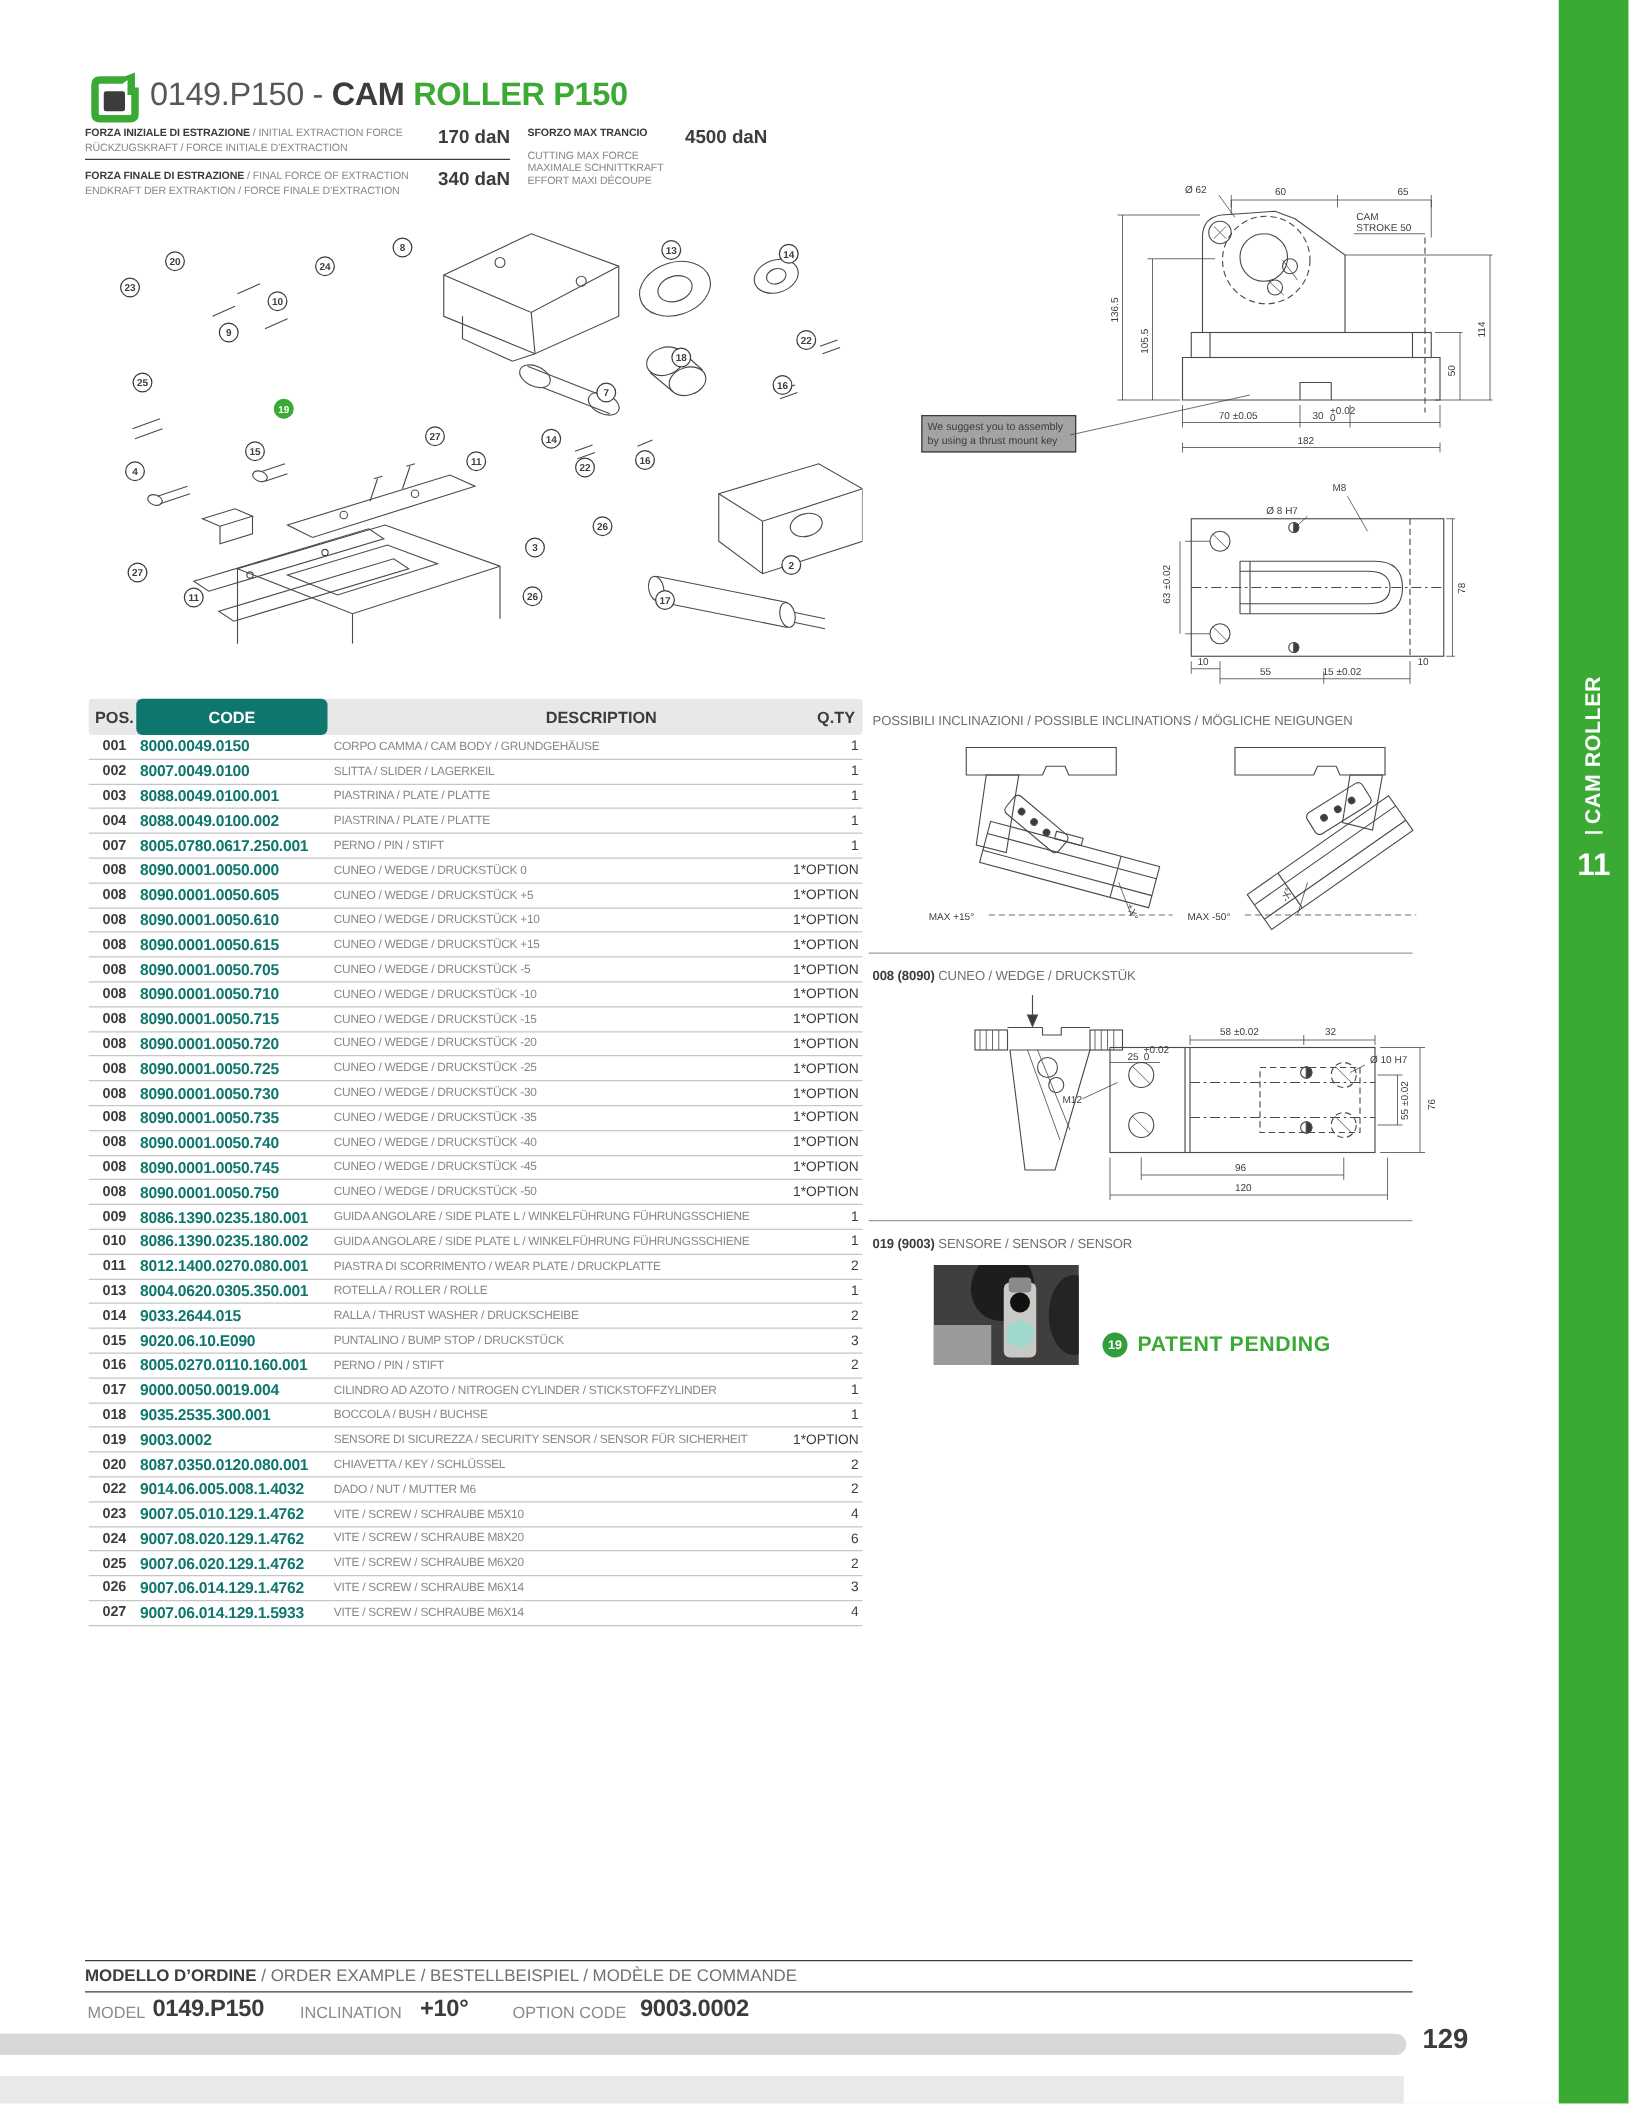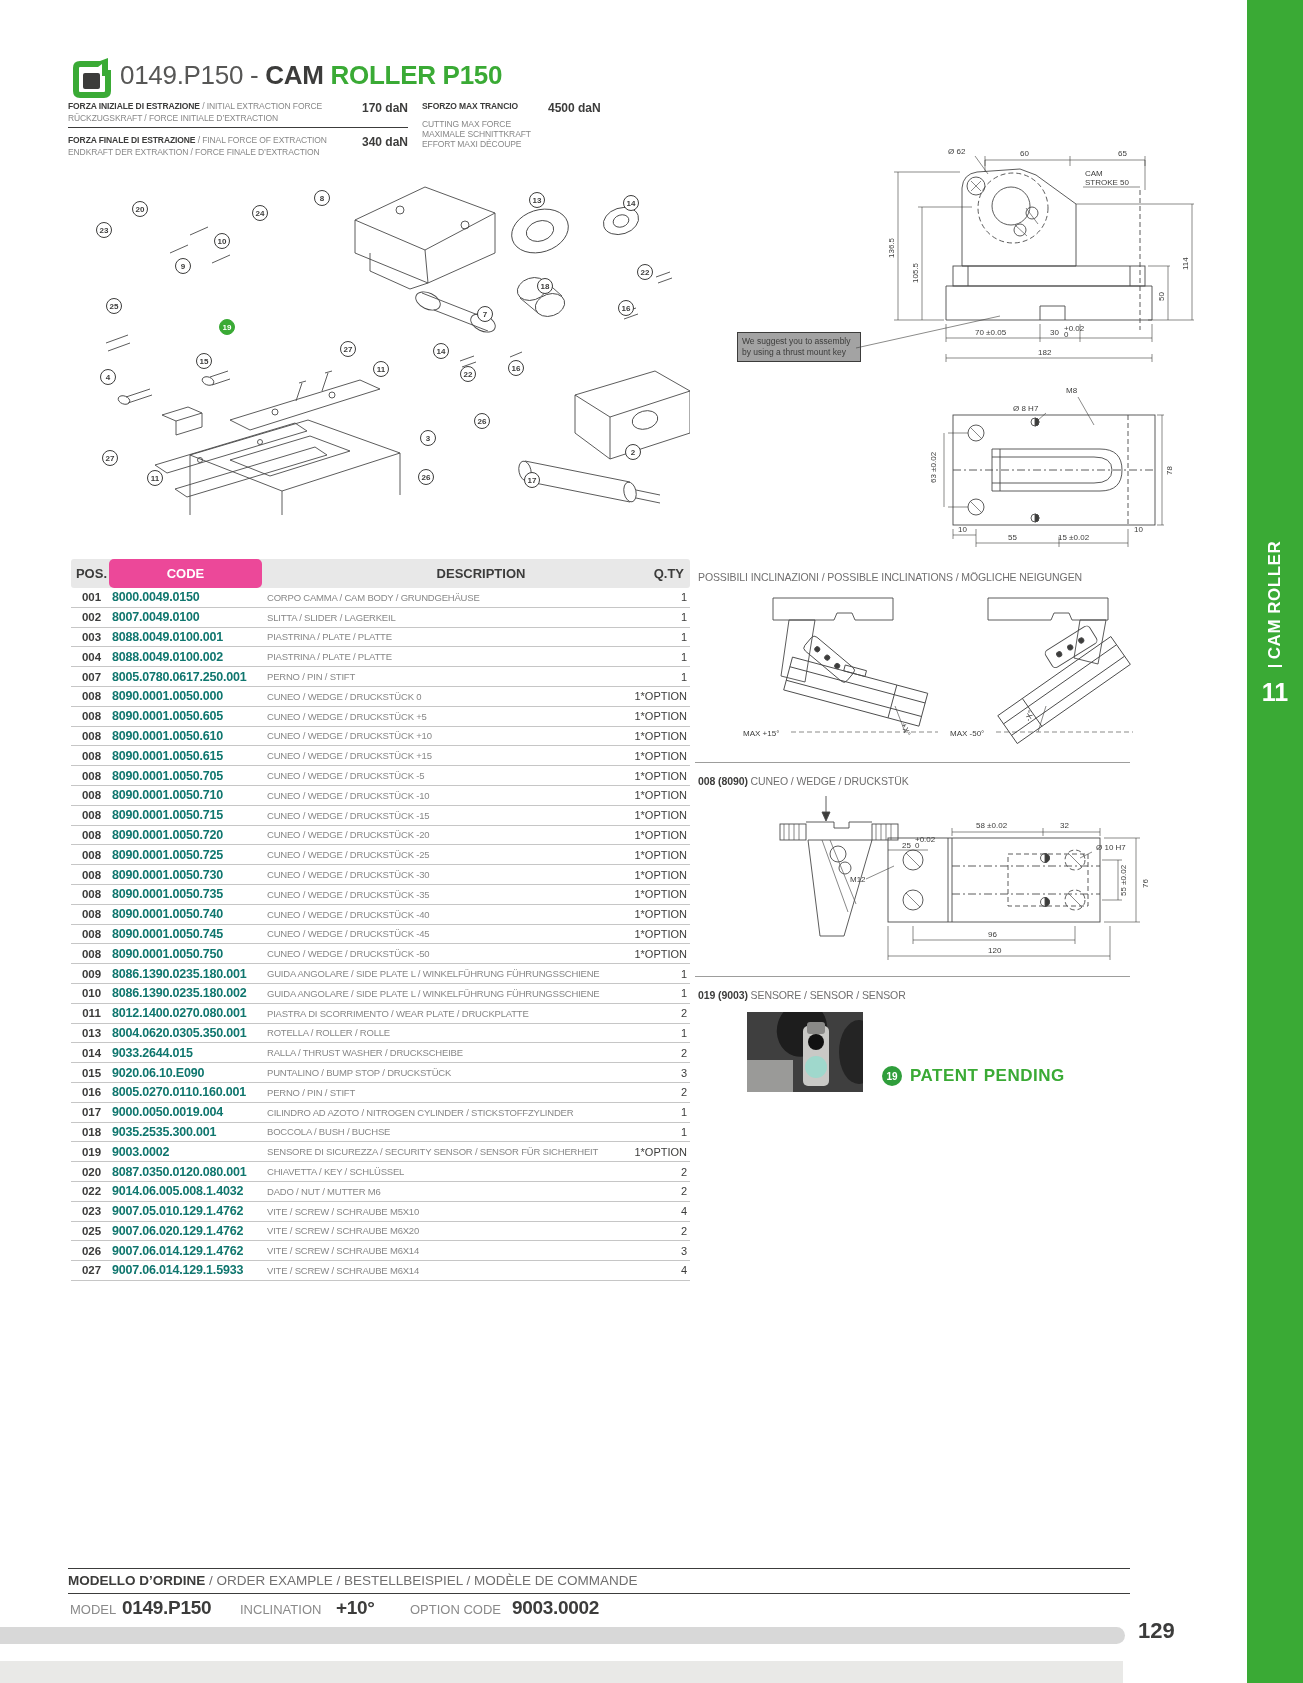--- a/index.html
+++ b/index.html
@@ -13,25 +13,25 @@
   .dimln{stroke:#3c3c3b;stroke-width:0.6;fill:none}
   .dash{stroke-dasharray:5 3}
   .dashdot{stroke-dasharray:8 3 2 3}
   
   .title{font-size:26px;letter-spacing:-0.3px;white-space:nowrap}
   .title .code{color:#575756}
   .title .dark{font-weight:bold;color:#3c3c3b}
   .title .green{font-weight:bold;color:#3aaa35}
   .spec-line{font-size:8.5px;color:#878787;white-space:nowrap;letter-spacing:-0.1px}
   .spec-line b{color:#3c3c3b}
-  .spec-val{font-size:12px;font-weight:bold;color:#3c3c3b;text-align:right;width:68px}
+  .spec-val{font-size:15px;font-weight:bold;color:#3c3c3b;text-align:right;width:68px}
   
   .thead{left:71px;top:559px;width:619px;height:29px;background:#e8e8e8;border-radius:3px}
   .thead .hlabel{position:absolute;top:0;height:29px;line-height:29px;font-weight:bold;font-size:13px}
-  .code-head{position:absolute;left:38px;top:0;width:153px;height:29px;background:#ec4899;
+  .code-head{position:absolute;left:38px;top:0;width:153px;height:29px;background:#0f766e;
              border-radius:5px;color:#fff;text-align:center}
   .trows{left:71px;top:588px;width:619px}
   .trow{display:flex;align-items:center;height:19.8px;border-bottom:1px solid #c6c6c6;box-sizing:border-box}
   .tc-pos{width:41px;text-align:center;font-weight:bold;font-size:11.5px}
   .tc-code{width:155px;font-weight:bold;font-size:12.5px;color:#0f766e;letter-spacing:-0.2px}
   .tc-desc{flex:1;font-size:9.5px;color:#878787;letter-spacing:-0.2px;white-space:nowrap}
   .tc-qty{width:75px;text-align:right;font-size:11px;padding-right:3px}
   
   .balloon{position:absolute;width:14px;height:14px;border:1px solid #3c3c3b;border-radius:50%;
            background:#fff;font-size:8px;font-weight:bold;display:flex;align-items:center;justify-content:center;
@@ -614,20 +614,26 @@
         <div class="tc-desc">DADO / NUT / MUTTER M6</div>
         <div class="tc-qty">2</div>
       </div>
       <div class="trow">
         <div class="tc-pos">023</div>
         <div class="tc-code">9007.05.010.129.1.4762</div>
         <div class="tc-desc">VITE / SCREW / SCHRAUBE M5X10</div>
         <div class="tc-qty">4</div>
       </div>
       <div class="trow">
+        <div class="tc-pos">024</div>
+        <div class="tc-code">9007.08.020.129.1.4762</div>
+        <div class="tc-desc">VITE / SCREW / SCHRAUBE M8X20</div>
+        <div class="tc-qty">6</div>
+      </div>
+      <div class="trow">
         <div class="tc-pos">025</div>
         <div class="tc-code">9007.06.020.129.1.4762</div>
         <div class="tc-desc">VITE / SCREW / SCHRAUBE M6X20</div>
         <div class="tc-qty">2</div>
       </div>
       <div class="trow">
         <div class="tc-pos">026</div>
         <div class="tc-code">9007.06.014.129.1.4762</div>
         <div class="tc-desc">VITE / SCREW / SCHRAUBE M6X14</div>
         <div class="tc-qty">3</div>

